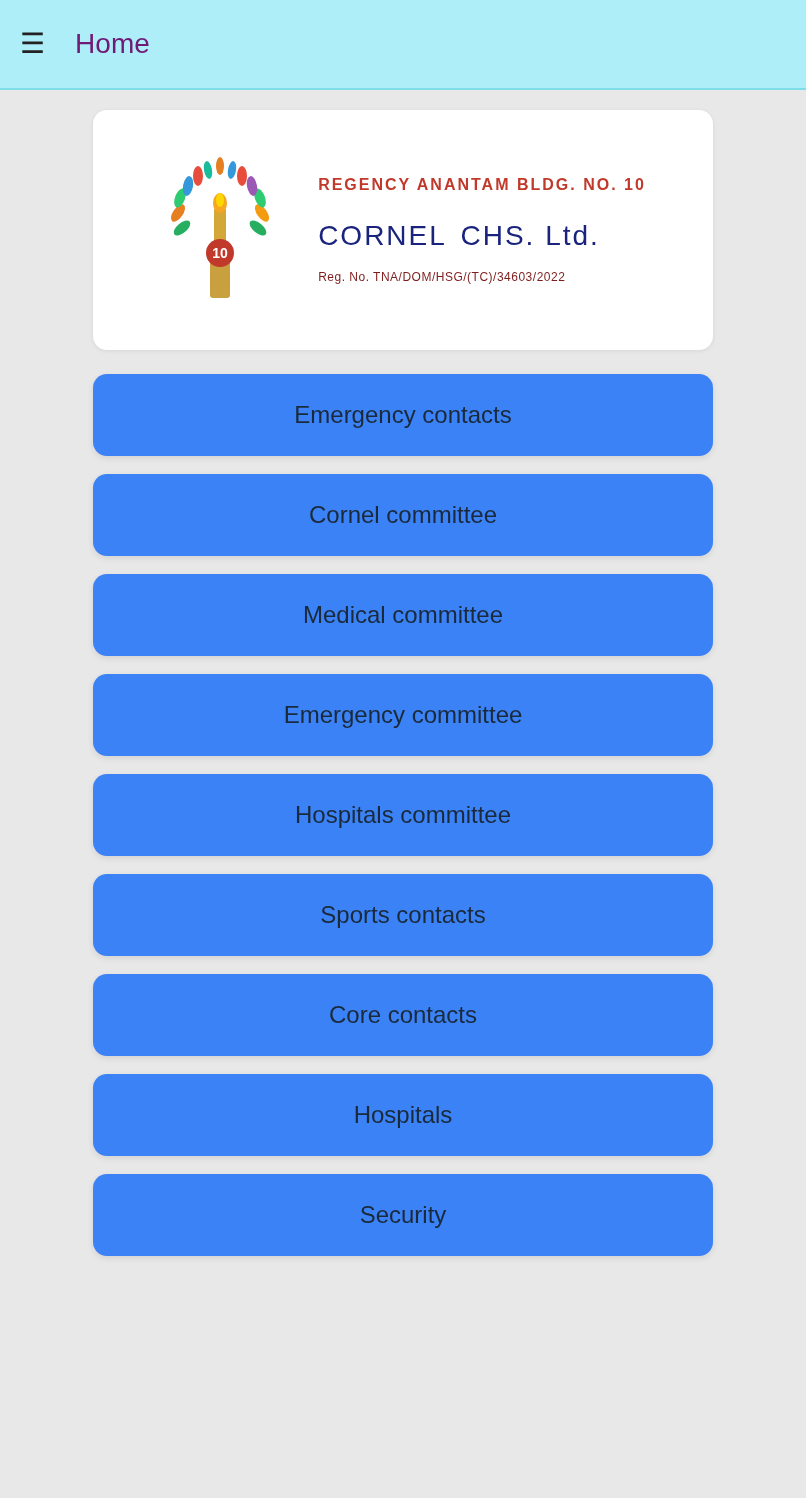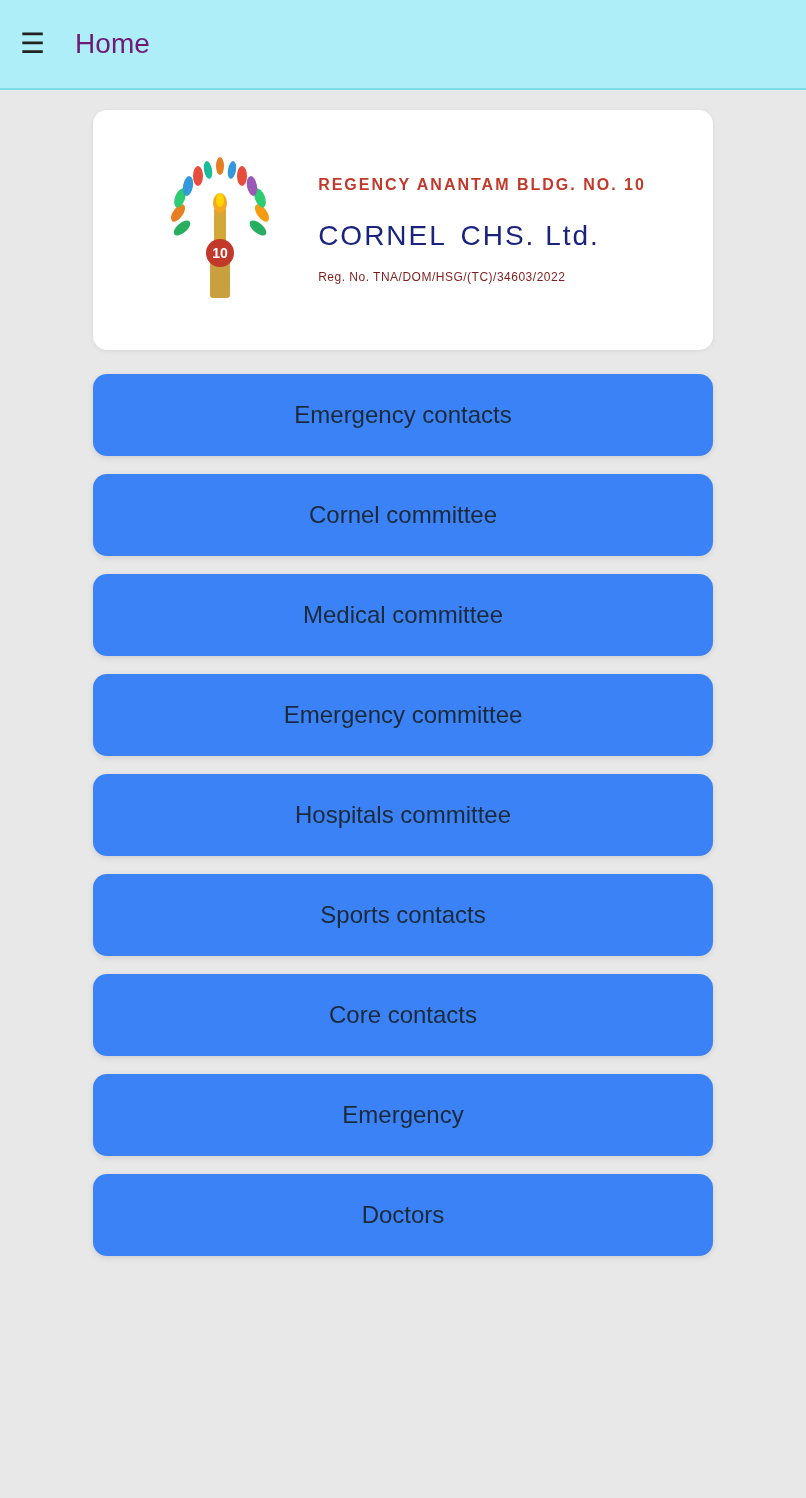--- a/index.html
+++ b/index.html
@@ -194,17 +194,17 @@
   </div>
 
   <div id="buttons-container" style="width:100%;max-width:620px;display:flex;flex-direction:column;align-items:center;">
   <button class="menu-button">Emergency contacts</button>
       <button class="menu-button">Cornel committee</button>
       <button class="menu-button">Medical committee</button>
       <button class="menu-button">Emergency committee</button>
       <button class="menu-button">Hospitals committee</button>
       <button class="menu-button">Sports contacts</button>
       <button class="menu-button">Core contacts</button>
-      <button class="menu-button">Emergency</button>
-      <button class="menu-button">Doctors</button>
+      <button class="menu-button">Hospitals</button>
+      <button class="menu-button">Security</button>
     </div>
 
 </div>
 
 </body></html>

